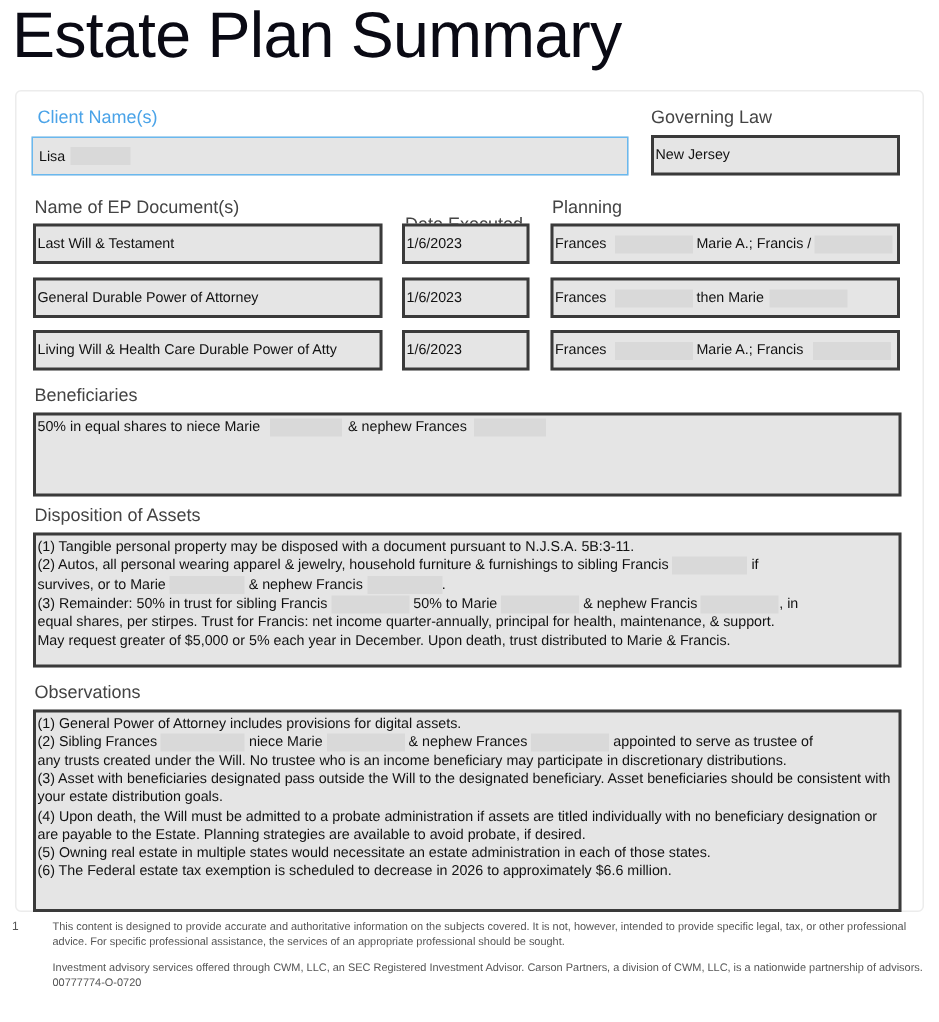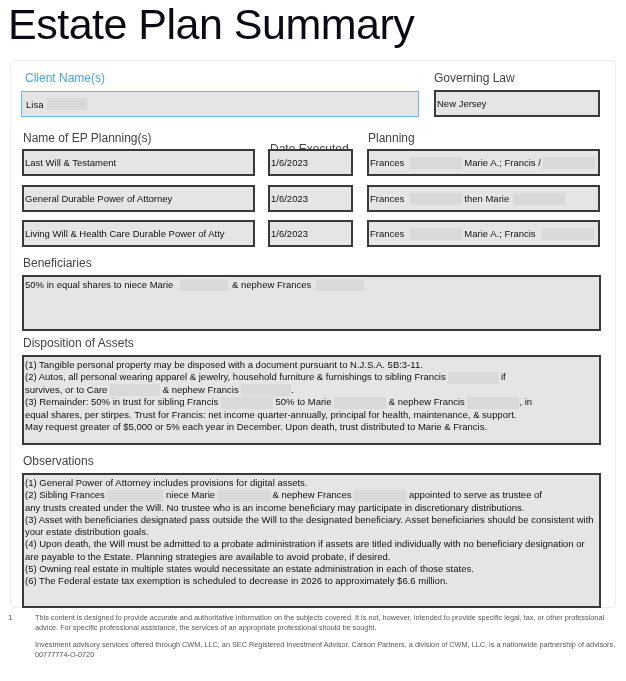--- a/index.html
+++ b/index.html
@@ -30,21 +30,21 @@
 <div class="box single client" style="left:21px; top:91px; width:398px; height:26px;">
   <span style="margin-left:3px;">Lisa</span>
   <span class="redact" style="width:40px; margin-left:4px;"></span>
 </div>
 
 <div class="lbl" style="left:434px; top:71px;">Governing Law</div>
 <div class="box single" style="left:434px; top:90px; width:166px; height:27px;">
   <span>New Jersey</span>
 </div>
 
-<div class="lbl" style="left:23px; top:131px;">Name of EP Planning(s)</div>
+<div class="lbl" style="left:23px; top:131px;">Name of EP Document(s)</div>
 <div class="lbl" style="left:270px; top:142px;">Date Executed</div>
 <div class="lbl" style="left:368px; top:131px;">Planning</div>
 
 <div class="box single" style="left:22px; top:149px; width:233px; height:27px;">
   <span>Last Will &amp; Testament</span>
 </div>
 <div class="box single" style="left:268px; top:149px; width:85px; height:27px;">
   <span>1/6/2023</span>
 </div>
 <div class="box single" style="left:367px; top:149px; width:233px; height:27px;">
@@ -82,21 +82,21 @@
 
 <div class="lbl" style="left:23px; top:256px;">Beneficiaries</div>
 <div class="box ml" style="left:22px; top:275px; width:579px; height:56px;">
   <p><span>50% in equal shares to niece Marie</span> <span class="redact" style="width:48px; margin:0 4px;"></span><span>&amp; nephew Frances</span> <span class="redact" style="width:48px; margin-left:2px;"></span></p>
 </div>
 
 <div class="lbl" style="left:23px; top:336px;">Disposition of Assets</div>
 <div class="box ml" style="left:22px; top:355px; width:579px; height:90px;">
   <p>(1) Tangible personal property may be disposed with a document pursuant to N.J.S.A. 5B:3-11.</p>
   <p><span>(2) Autos, all personal wearing apparel &amp; jewelry, household furniture &amp; furnishings to sibling Francis</span> <span class="redact" style="width:50px;"></span> <span>if</span></p>
-  <p><span>survives, or to Care</span> <span class="redact" style="width:50px;"></span> <span>&amp; nephew Francis</span> <span class="redact" style="width:50px;"></span><span>.</span></p>
+  <p><span>survives, or to Marie</span> <span class="redact" style="width:50px;"></span> <span>&amp; nephew Francis</span> <span class="redact" style="width:50px;"></span><span>.</span></p>
   <p><span>(3) Remainder:  50% in trust for sibling Francis</span> <span class="redact" style="width:52px;"></span> <span>50% to Marie</span> <span class="redact" style="width:52px;"></span> <span>&amp; nephew Francis</span> <span class="redact" style="width:52px;"></span><span>, in</span></p>
   <p>equal shares, per stirpes.  Trust for Francis:  net income quarter-annually, principal for health, maintenance, &amp; support.</p>
   <p>May request greater of $5,000 or 5% each year in December.  Upon death, trust distributed to Marie &amp; Francis.</p>
 </div>
 
 <div class="lbl" style="left:23px; top:454px;">Observations</div>
 <div class="box ml" style="left:22px; top:473px; width:579px; height:135px;">
   <p>(1) General Power of Attorney includes provisions for digital assets.</p>
   <p><span>(2) Sibling Frances</span> <span class="redact" style="width:56px;"></span> <span>niece Marie</span> <span class="redact" style="width:52px;"></span> <span>&amp; nephew Frances</span> <span class="redact" style="width:52px;"></span> <span>appointed to serve as trustee of</span></p>
   <p>any trusts created under the Will.  No trustee who is an income beneficiary may participate in discretionary distributions.</p>

